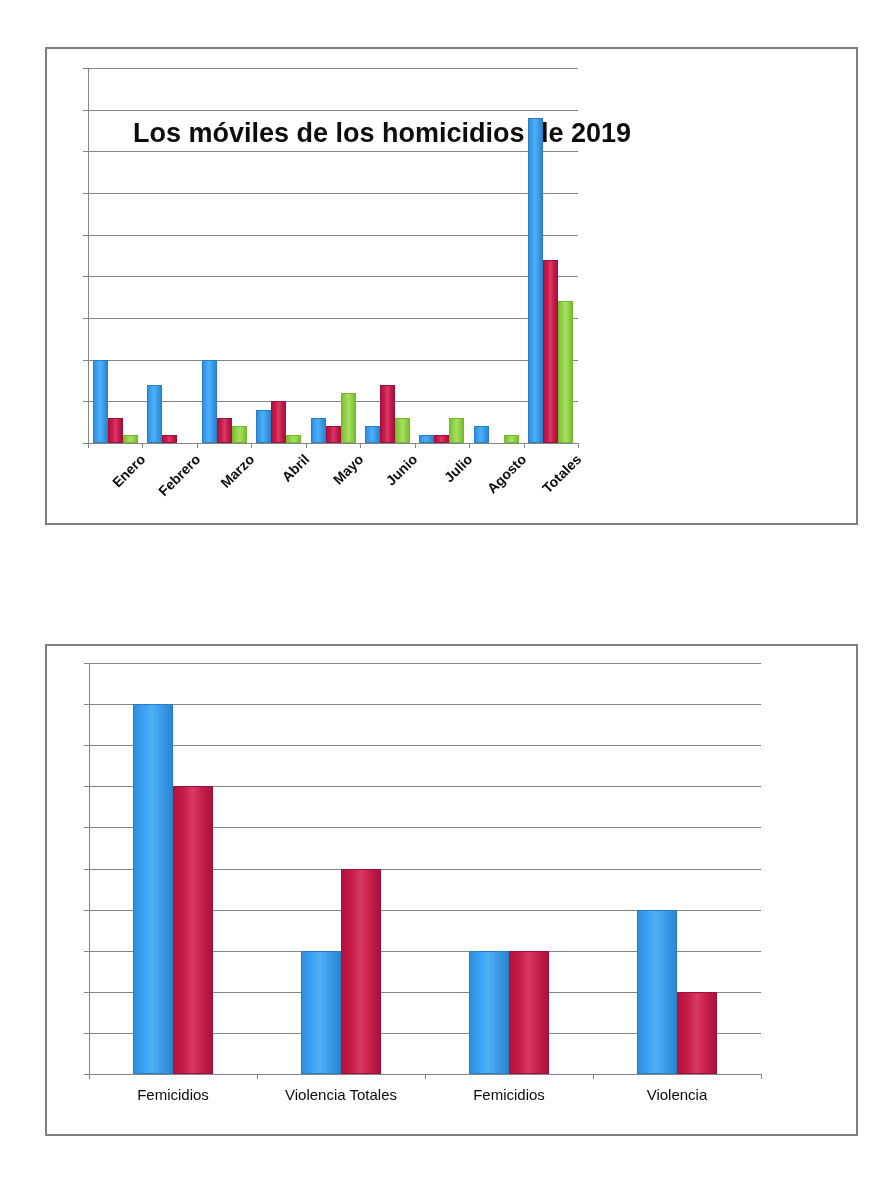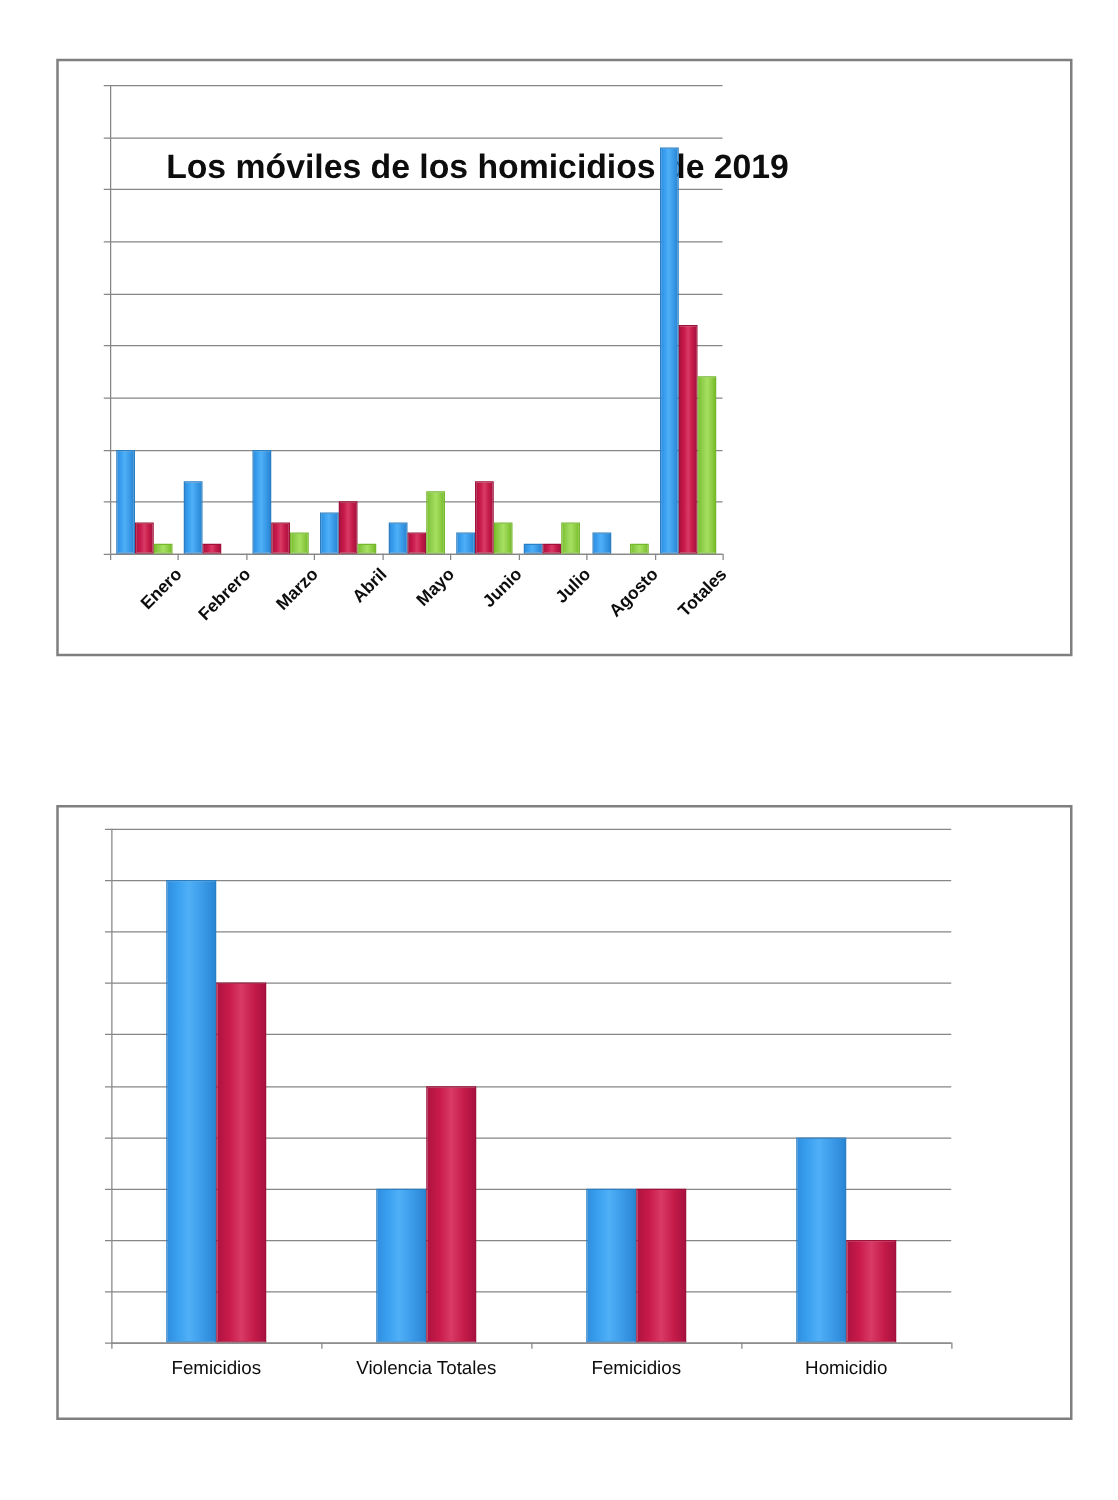--- a/index.html
+++ b/index.html
@@ -231,16 +231,16 @@
       <div class="bar blue" title="Filicidios / 2018: 4" style="left: 548px; width: 40px; height: 164.4px;"></div>
       <div class="bar crimson" title="Filicidios / 2019: 2" style="left: 588px; width: 40px; height: 82.2px;"></div>
       <div class="tickmark" style="left: 504px; top: 411px; width: 1px; height: 5px;"></div>
       <div class="tickmark" style="left: 672px; top: 411px; width: 1px; height: 5px;"></div>
       <div class="axis-line" style="left: 0px; top: 411px; width: 672px; height: 1px;"></div>
     </div>
   <div id="chart2-xlabels">
       <div class="xlabel-flat" style="left: 126px; top: 440px;">Femicidios</div>
       <div class="xlabel-flat" style="left: 294px; top: 440px;">Violencia Totales</div>
       <div class="xlabel-flat" style="left: 462px; top: 440px;">Femicidios</div>
-      <div class="xlabel-flat" style="left: 630px; top: 440px;">Homicidio</div>
+      <div class="xlabel-flat" style="left: 630px; top: 440px;">Violencia</div>
     </div>
 
 </div>
 
 </body></html>

